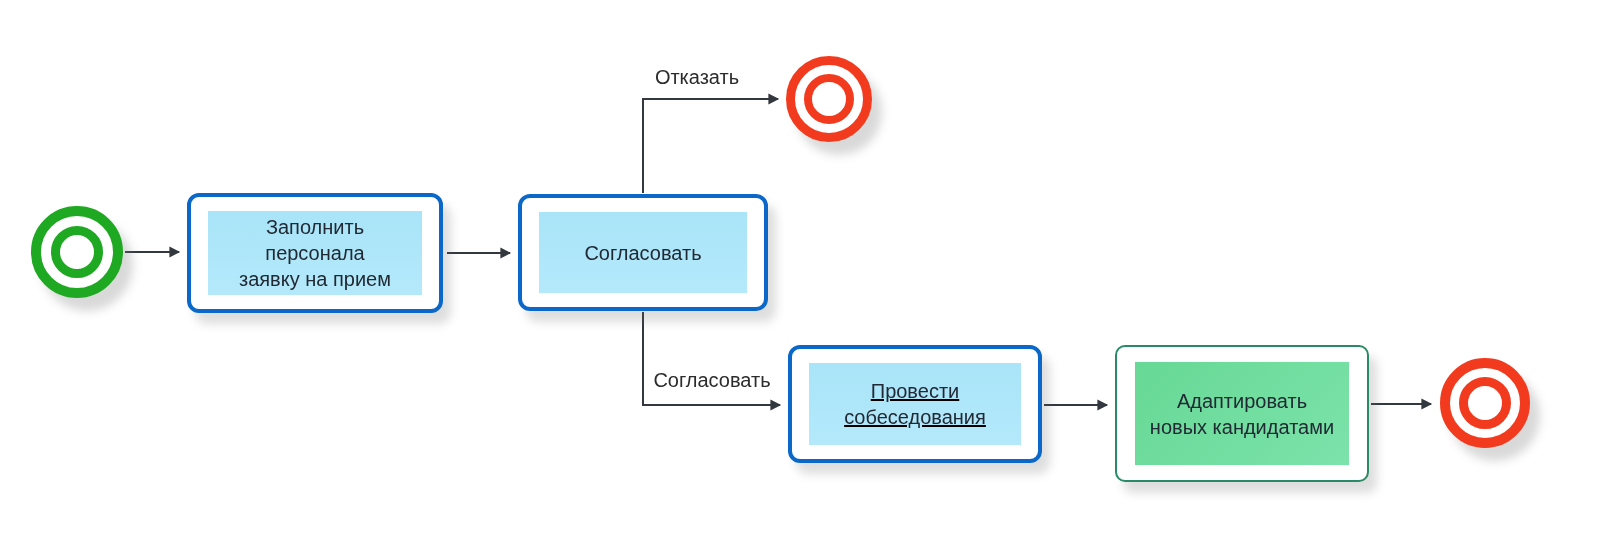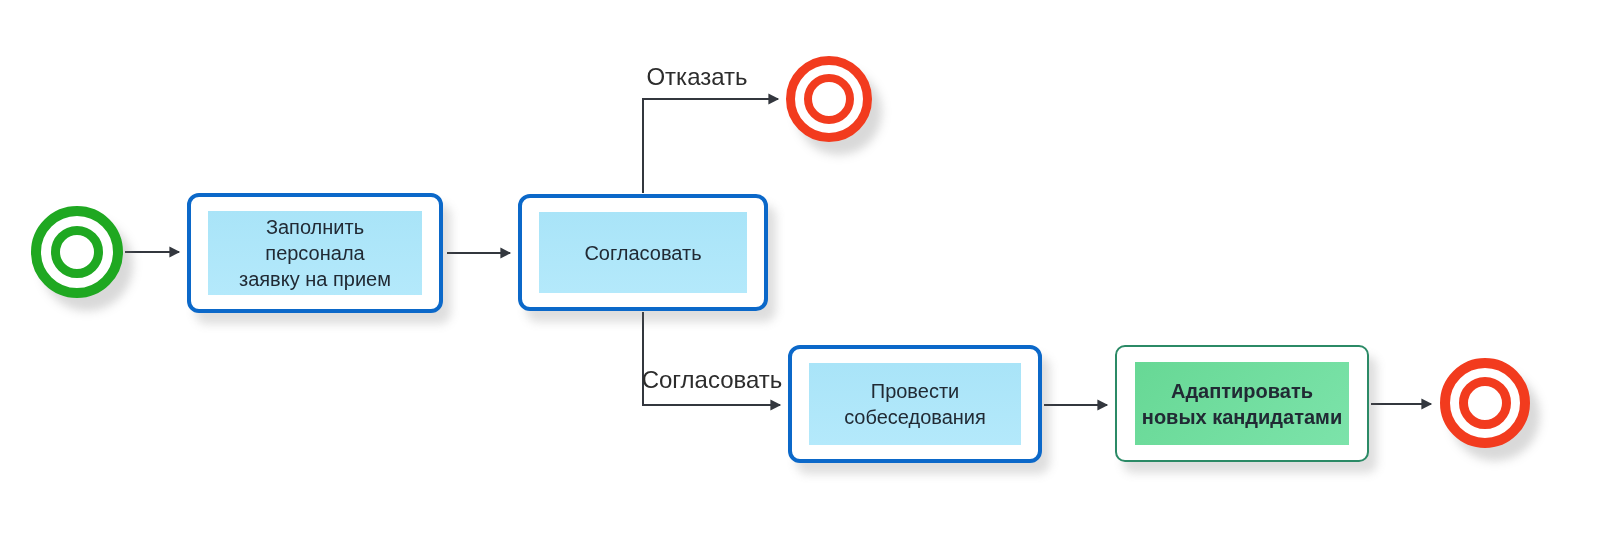--- a/index.html
+++ b/index.html
@@ -78,33 +78,33 @@
   .event.end { border-color: #f23b1e; }
   .event.end-1 { width: 86px; height: 86px; border: 9px solid #f23b1e; }
   .event.end-1 .event-inner { width: 50px; height: 50px; border: 8px solid #f23b1e; }
   .event.end-2 { width: 90px; height: 90px; border: 10px solid #f23b1e; }
   .event.end-2 .event-inner { width: 52px; height: 52px; border: 9px solid #f23b1e; }
 
   
   .edge-label {
     position: absolute;
     transform: translate(-50%, -50%);
-    font-size: 24px;
+    font-size: 20px;
     color: #2c2c2c;
     white-space: nowrap;
     text-align: right;
   }
 
   
   #node-start  { left: 31px;   top: 206px; }
   #node-task1  { left: 187px;  top: 193px; width: 256px; height: 120px; justify-content: flex-end; }
   #node-task2  { left: 518px;  top: 194px; width: 250px; height: 117px; }
   #node-end1   { left: 786px;  top: 56px;  }
-  #node-task3  { left: 788px;  top: 345px; width: 254px; height: 118px; }
-  #node-task4  { left: 1115px; top: 345px; width: 254px; height: 117px; font-weight: bold; }
+  #node-task3  { left: 788px;  top: 345px; width: 254px; height: 118px; text-decoration: underline; }
+  #node-task4  { left: 1115px; top: 345px; width: 254px; height: 137px; }
   #node-end2   { left: 1440px; top: 358px; }
 
   #label-reject  { left: 697px; top: 77px; }
   #label-approve { left: 712px; top: 380px; }
 </style>
 </head>
 <body>
 
 <div class="canvas">
 

